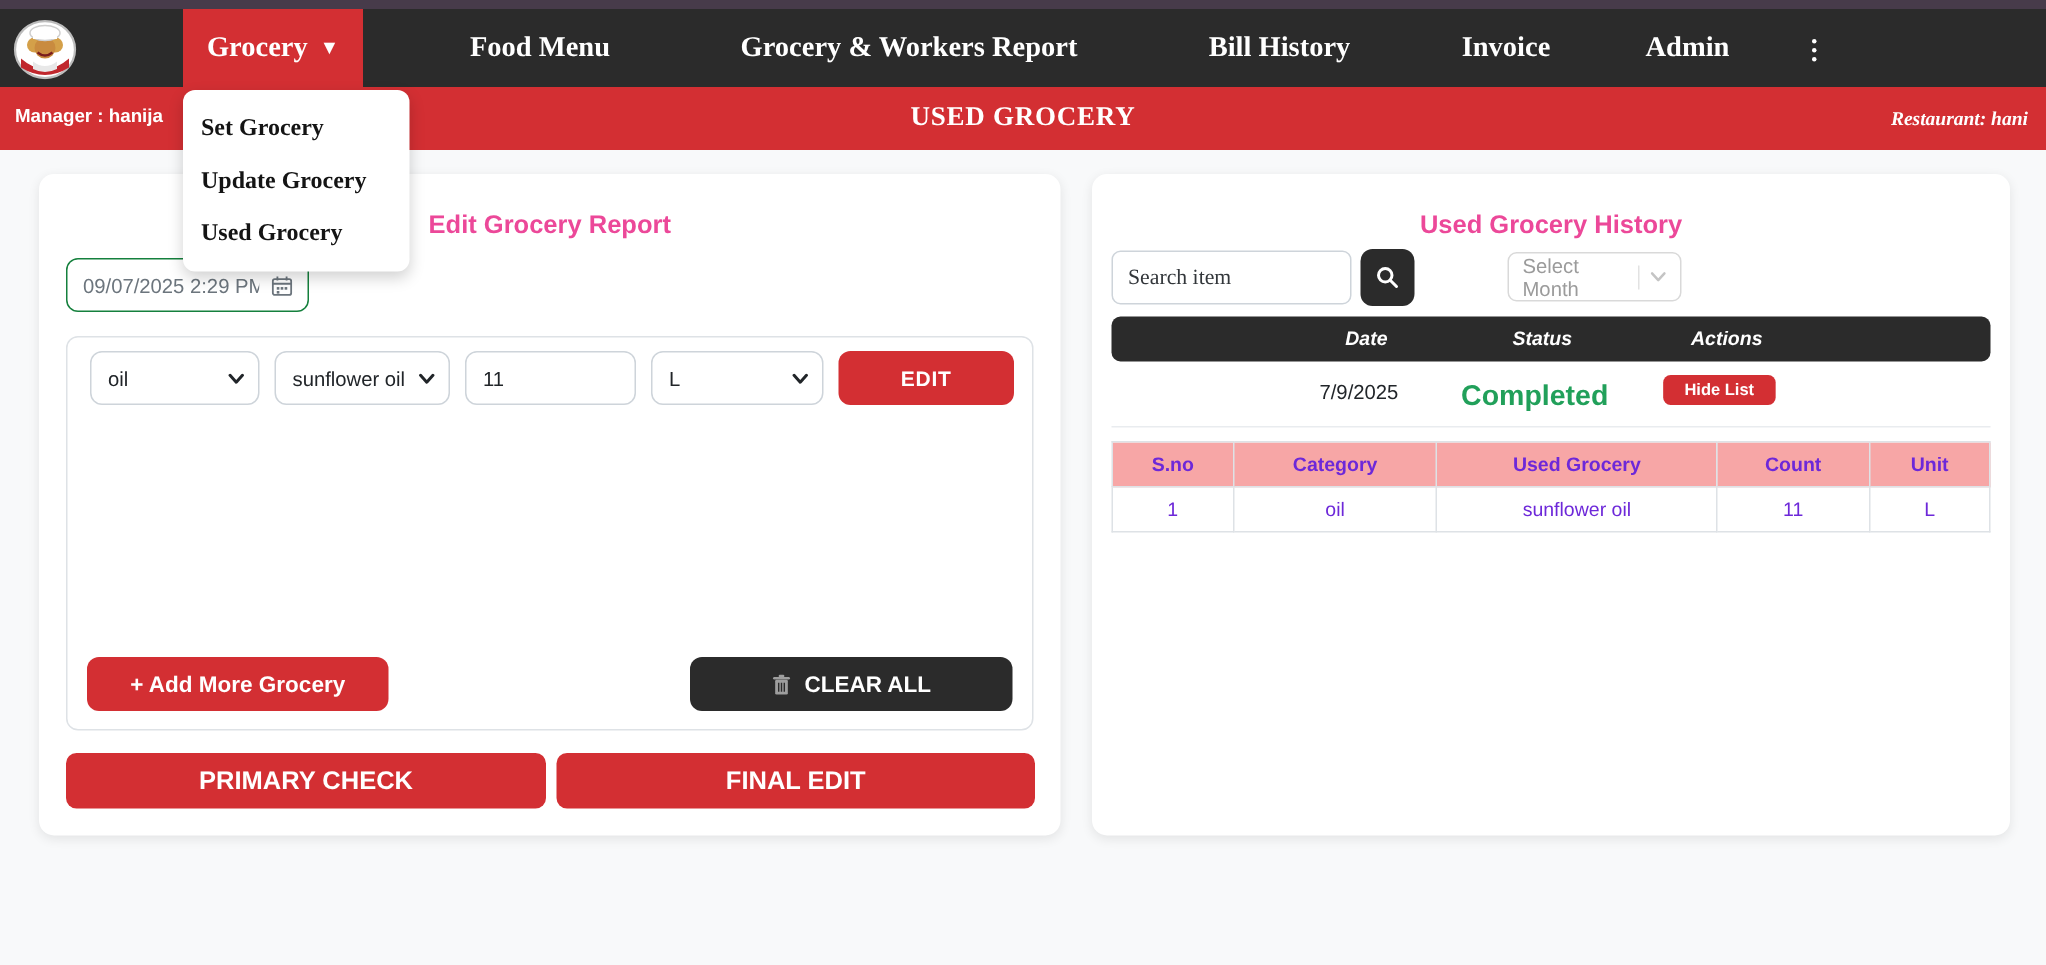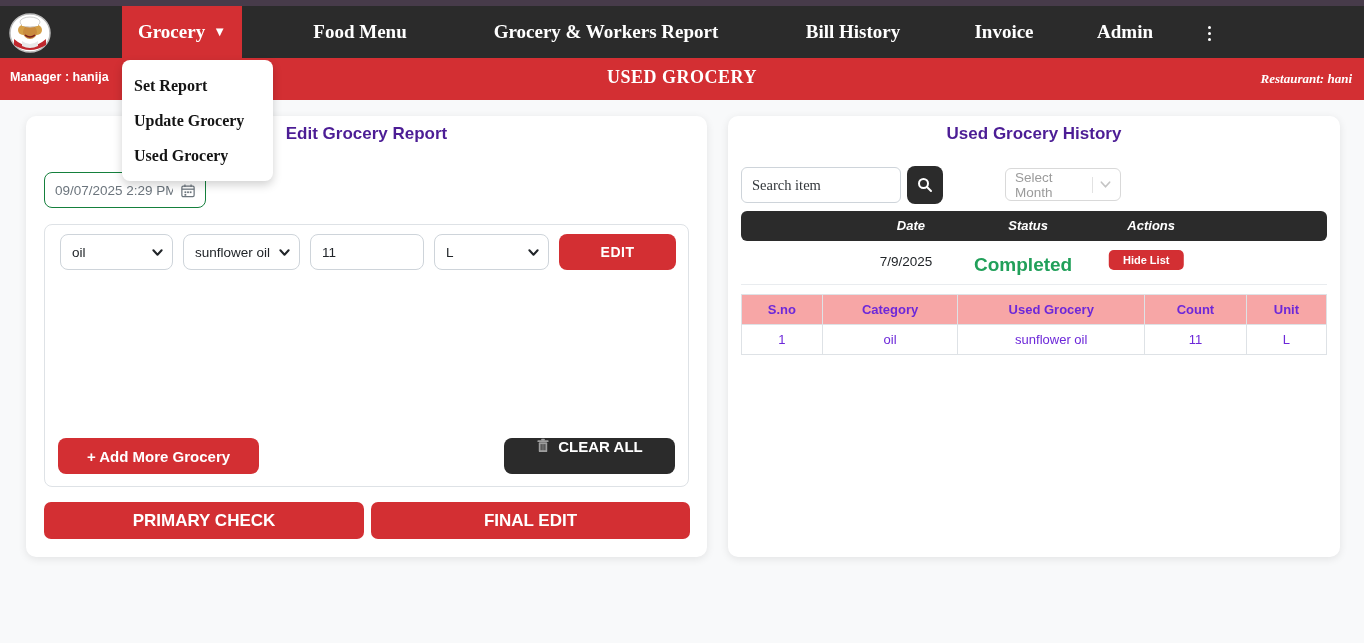--- a/index.html
+++ b/index.html
@@ -27,40 +27,40 @@
   
   .dropdown { position:absolute; left:122px; top:60px; width:151px; background:#fff; border-radius:8px;
        box-shadow:0 4px 10px rgba(0,0,0,.18); padding:8px 0; z-index:20; }
   .dropdown-item { height:35px; display:flex; align-items:center; padding-left:12px; cursor:pointer;
        font-family:"Liberation Serif","DejaVu Serif",serif; font-weight:bold; font-size:16px; color:#141414; }
 
   
   .card { position:absolute; background:#fff; border-radius:10px; box-shadow:0 2px 8px rgba(0,0,0,.09); }
   .card-left  { left:26px;  top:116px; width:681px; height:441px; }
   .card-right { left:728px; top:116px; width:612px; height:441px; }
-  .card-title { position:absolute; left:0; right:0; top:8px; text-align:center; font-size:17px; font-weight:bold; color:#4c1d95; }
+  .card-title { position:absolute; left:0; right:0; top:24px; text-align:center; font-size:17px; font-weight:bold; color:#ec4899; }
 
   
   .datetime-box { position:absolute; left:18px; top:56px; width:162px; height:36px; border:1px solid #15803d;
        border-radius:8px; display:flex; align-items:center; padding:0 10px; gap:8px; color:#6c757d; font-size:13.5px; cursor:pointer; background:#fff; }
   .datetime-box input { border:0; outline:0; width:118px; color:#6c757d; font-size:13.5px; font-family:inherit; background:transparent; }
 
   .grocery-panel { position:absolute; left:18px; top:108px; width:645px; height:263px; border:1px solid #dee2e6; border-radius:8px; }
   .grocery-row { position:absolute; left:15px; top:9px; display:flex; gap:10px; }
   .sel { position:relative; height:36px; border:1px solid #ced4da; border-radius:8px; background:#fff;
        display:flex; align-items:center; padding:0 26px 0 11px; font-size:13.5px; color:#212529; cursor:pointer; }
   .sel svg { position:absolute; right:9px; top:12px; }
   .sel-cat { width:113px; } .sel-item { width:117px; } .sel-unit { width:115px; }
   .count-input { width:114px; height:36px; border:1px solid #ced4da; border-radius:8px; padding:0 11px;
        font-size:13.5px; color:#212529; outline:none; font-family:inherit; }
   .btn { border:0; border-radius:8px; color:#fff; font-weight:bold; cursor:pointer; font-family:inherit; }
   .btn-edit { width:117px; height:36px; background:#d32f33; font-size:14px; letter-spacing:.5px; }
   .btn-add { position:absolute; left:13px; bottom:12px; width:201px; height:36px; background:#d32f33; font-size:15px; }
-  .btn-clear { position:absolute; right:13px; bottom:12px; width:171px; height:36px; background:#2b2b2b; font-size:15px;
-       display:flex; align-items:flex-start; justify-content:center; gap:8px; }
+  .btn-clear { position:absolute; right:13px; bottom:12px; width:215px; height:36px; background:#2b2b2b; font-size:15px;
+       display:flex; align-items:center; justify-content:center; gap:8px; }
   .btn-primary-check { position:absolute; left:18px;  top:386px; width:320px; height:37px; background:#d32f33; font-size:17px; border-radius:7px; }
   .btn-final-check   { position:absolute; left:345px; top:386px; width:319px; height:37px; background:#d32f33; font-size:17px; border-radius:7px; }
 
   
   .search-input { position:absolute; left:13px; top:51px; width:160px; height:36px; border:1px solid #ced4da;
        border-radius:6px; padding:0 10px; font-family:"Liberation Serif","DejaVu Serif",serif; font-size:14.5px; color:#33373b; outline:none; }
   .search-input::placeholder { color:#33373b; opacity:1; }
   .search-btn { position:absolute; left:179px; top:50px; width:36px; height:38px; background:#2b2b2b; border:0;
        border-radius:8px; cursor:pointer; display:flex; align-items:center; justify-content:center; }
   .month-select { position:absolute; left:277px; top:52px; width:116px; height:33px; border:1px solid #d9d9d9;
@@ -130,21 +130,21 @@
     </div>
 </div>
 
 <div class="redbar">
   <span class="manager">Manager : hanija</span>
   <span class="center-title">USED GROCERY</span>
   <span class="restaurant">Restaurant: hani</span>
 </div>
 
 <div class="dropdown">
-  <div class="dropdown-item">Set Report</div>
+  <div class="dropdown-item">Set Grocery</div>
   <div class="dropdown-item">Update Grocery</div>
   <div class="dropdown-item">Used Grocery</div>
 </div>
 
 <div class="card card-left">
   <div class="card-title">Edit Grocery Report</div>
 
   <div class="datetime-box">
     <input type="text" readonly="" value="09/07/2025 2:29 PM" style="">
     <svg width="15" height="15" viewBox="0 0 16 16">

